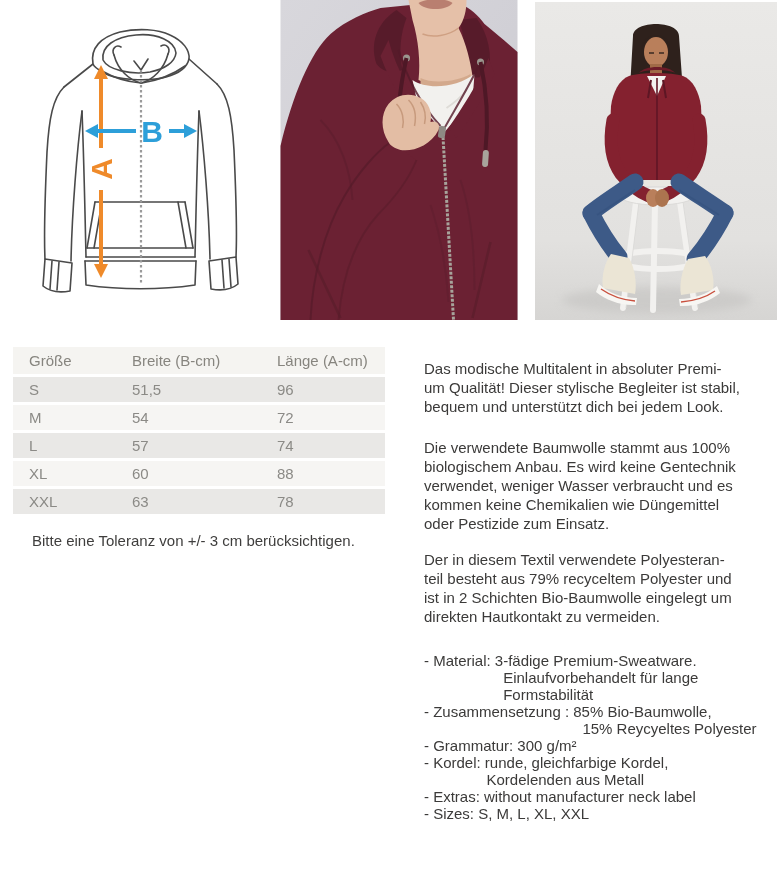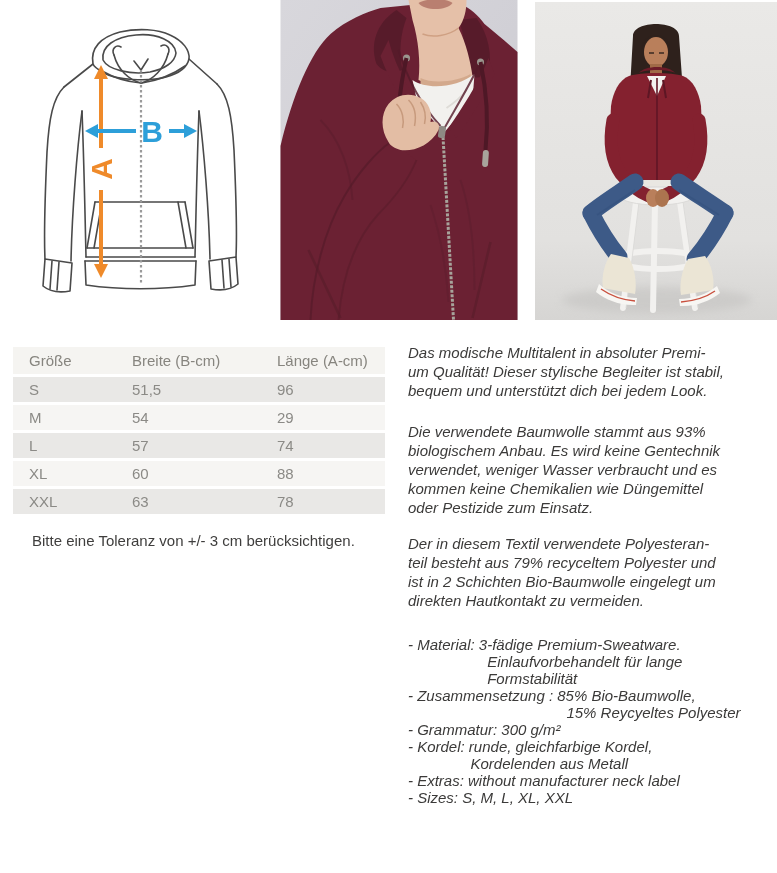--- a/index.html
+++ b/index.html
@@ -18,21 +18,21 @@
         height:25px;margin-bottom:3px;padding-left:16px;box-sizing:border-box;}
   .trow.head{height:27px;background:#f5f4f1;color:#87857f;}
   .trow.shade{background:#e9e8e6;}
   .trow.light{background:#f6f5f3;}
 
   .tolerance{position:absolute;left:32px;top:532px;font-size:15px;color:#3f3e3d;}
 
   
   .description{position:absolute;left:408px;top:343px;width:368px;
                font-size:15px;line-height:19px;color:#3b3a39;}
-  .description p{margin:0;white-space:pre-wrap;font-style:italic;}
+  .description p{margin:16px;white-space:pre-wrap;}
   .description p.gap-a{margin-bottom:22px;}
   .description p.gap-b{margin-bottom:17px;}
   .description p.gap-c{margin-bottom:26px;}
   .description p.specs{line-height:17px;}
 </style>
 </head>
 <body>
 
 <div class="page">
 
@@ -245,21 +245,21 @@
       <span>Länge (A-cm)</span>
     </div>
     <div class="trow shade">
       <span>S</span>
       <span>51,5</span>
       <span>96</span>
     </div>
     <div class="trow light">
       <span>M</span>
       <span>54</span>
-      <span>29</span>
+      <span>72</span>
     </div>
     <div class="trow shade">
       <span>L</span>
       <span>57</span>
       <span>74</span>
     </div>
     <div class="trow light">
       <span>XL</span>
       <span>60</span>
       <span>88</span>
@@ -270,21 +270,21 @@
       <span>78</span>
     </div>
   </div>
 
   <div class="tolerance">Bitte eine Toleranz von +/- 3 cm berücksichtigen.</div>
 
   <div class="description">
     <p class="gap-a">Das modische Multitalent in absoluter Premi-
 um Qualität! Dieser stylische Begleiter ist stabil,
 bequem und unterstützt dich bei jedem Look.</p>
-    <p class="gap-b">Die verwendete Baumwolle stammt aus 93%
+    <p class="gap-b">Die verwendete Baumwolle stammt aus 100%
 biologischem Anbau. Es wird keine Gentechnik
 verwendet, weniger Wasser verbraucht und es
 kommen keine Chemikalien wie Düngemittel
 oder Pestizide zum Einsatz.</p>
     <p class="gap-c">Der in diesem Textil verwendete Polyesteran-
 teil besteht aus 79% recyceltem Polyester und
 ist in 2 Schichten Bio-Baumwolle eingelegt um
 direkten Hautkontakt zu vermeiden.</p>
     <p class="specs">- Material: 3-fädige Premium-Sweatware.
                    Einlaufvorbehandelt für lange

